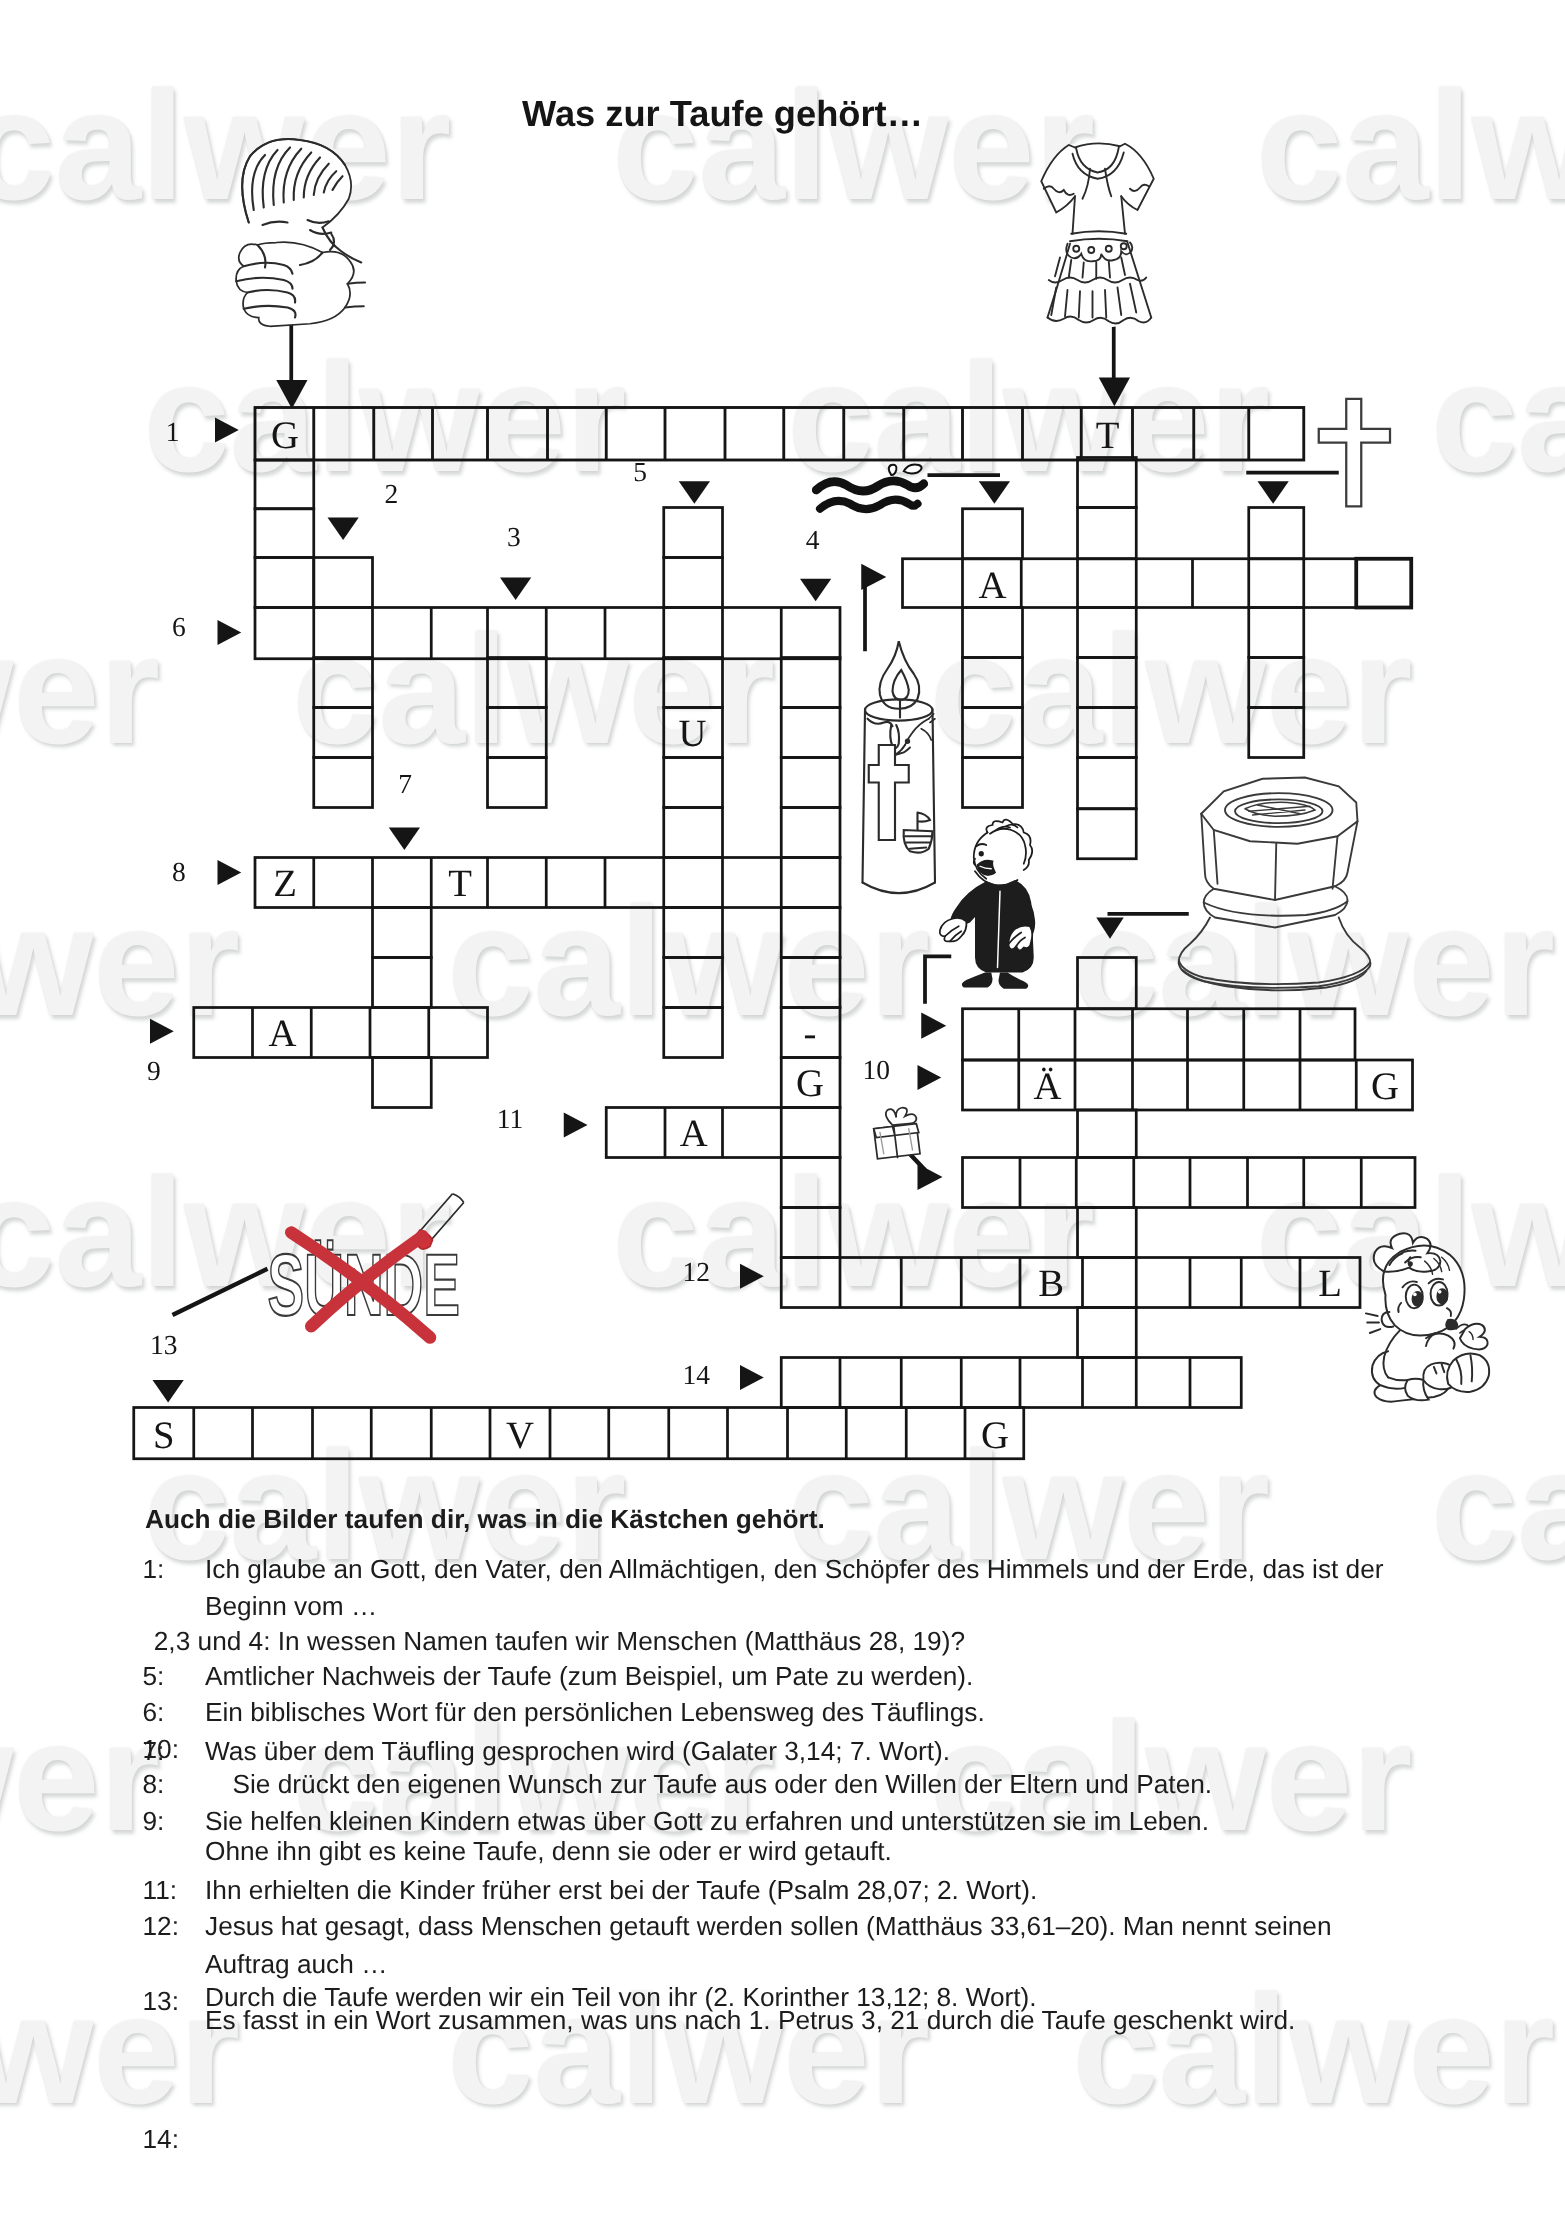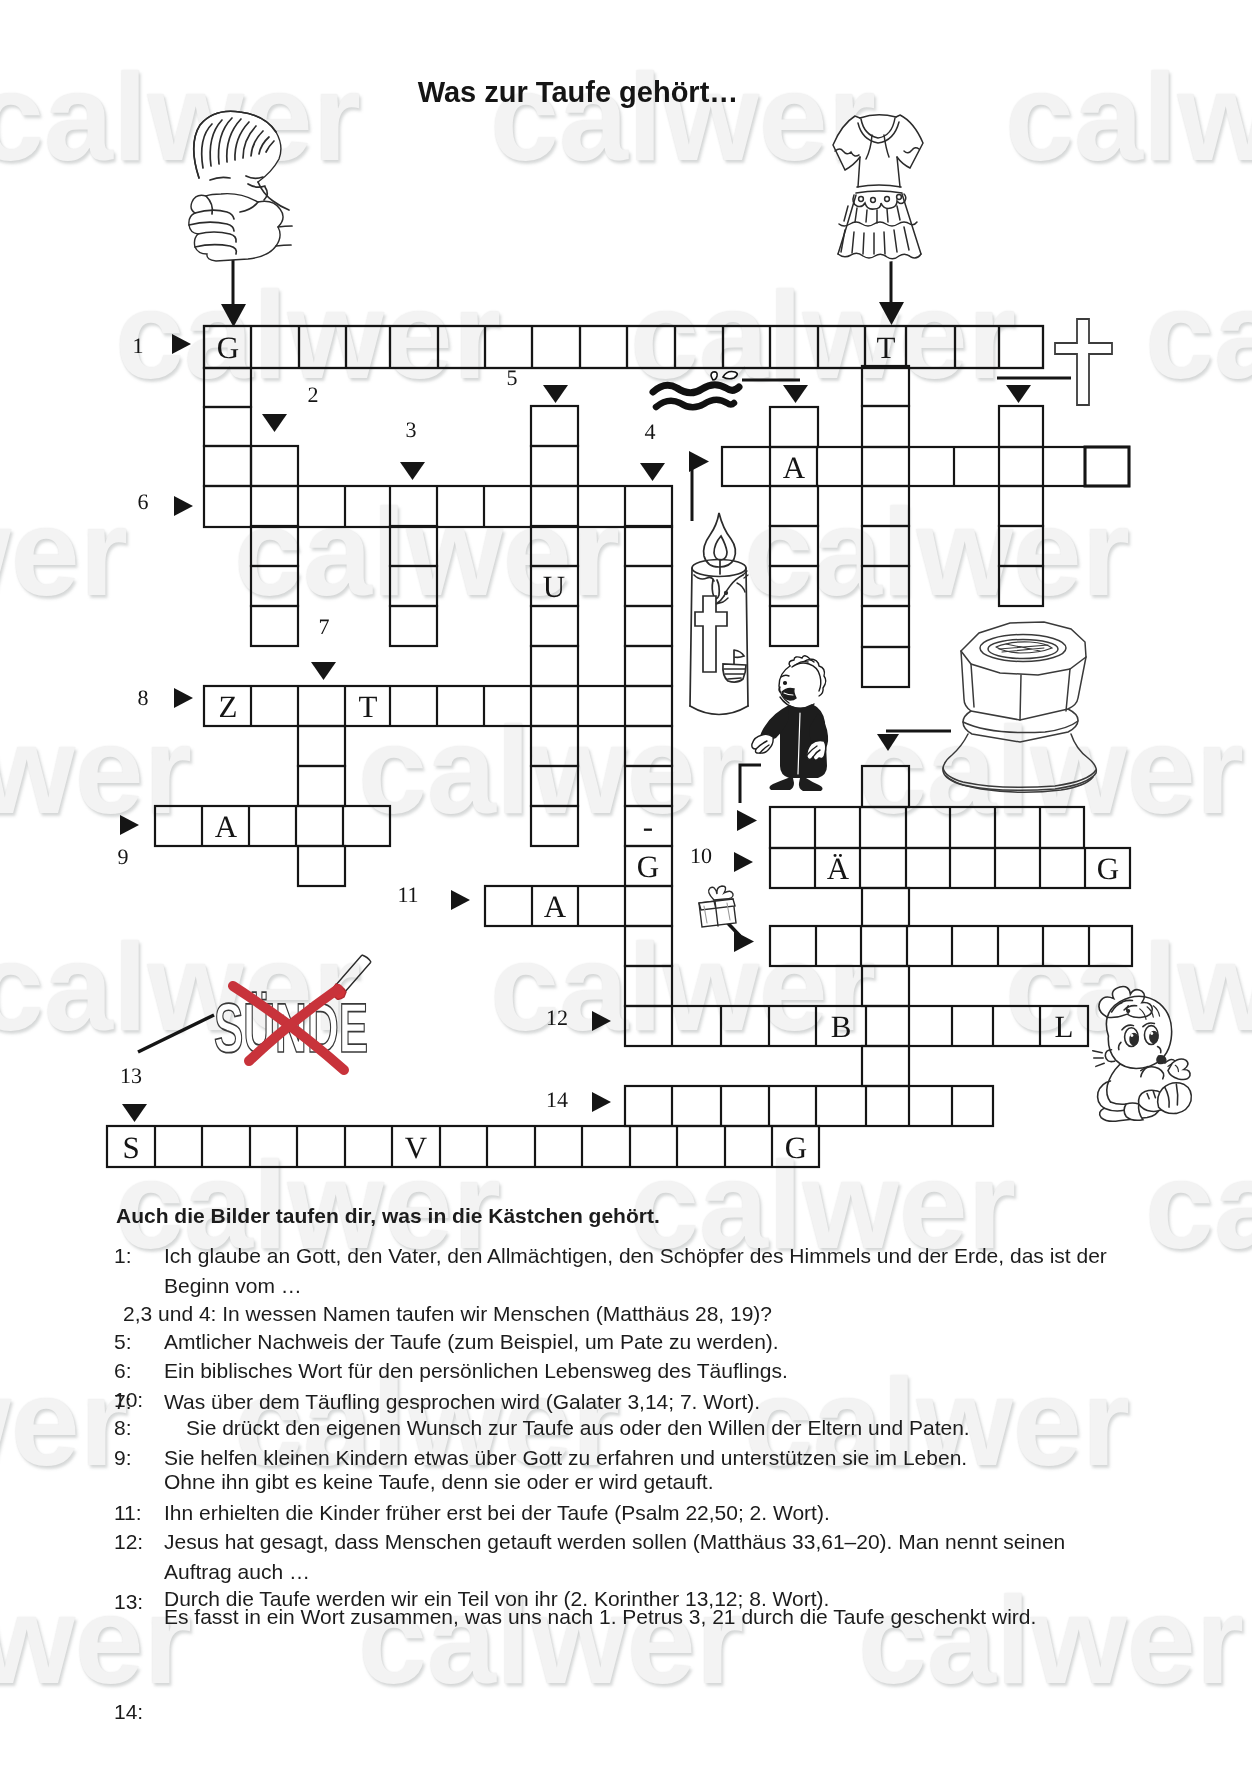--- a/index.html
+++ b/index.html
@@ -604,21 +604,21 @@
 <div class="num" style="top:1416px;">8:</div>
 <div class="txt" style="top:1416px;margin-left:22px;">Sie drückt den eigenen Wunsch zur Taufe aus oder den Willen der Eltern und Paten.</div>
 
 <div class="num" style="top:1446px;">9:</div>
 <div class="txt" style="top:1446px;">Sie helfen kleinen Kindern etwas über Gott zu erfahren und unterstützen sie im Leben.</div>
 
 <div class="num" style="top:1388px;">10:</div>
 <div class="txt" style="top:1470px;">Ohne ihn gibt es keine Taufe, denn sie oder er wird getauft.</div>
 
 <div class="num" style="top:1501px;">11:</div>
-<div class="txt" style="top:1501px;">Ihn erhielten die Kinder früher erst bei der Taufe (Psalm 22,50; 2. Wort).</div>
+<div class="txt" style="top:1501px;">Ihn erhielten die Kinder früher erst bei der Taufe (Psalm 28,07; 2. Wort).</div>
 
 <div class="num" style="top:1530px;">12:</div>
 <div class="txt" style="top:1530px;">Jesus hat gesagt, dass Menschen getauft werden sollen (Matthäus 33,61–20). Man nennt seinen</div>
 
 <div class="txt" style="top:1560px;">Auftrag auch …</div>
 
 <div class="num" style="top:1590px;">13:</div>
 <div class="txt" style="top:1590px;margin-top:15px;">Es fasst in ein Wort zusammen, was uns nach 1. Petrus 3, 21 durch die Taufe geschenkt wird.</div>
 
 <div class="num" style="top:1700px;">14:</div>

